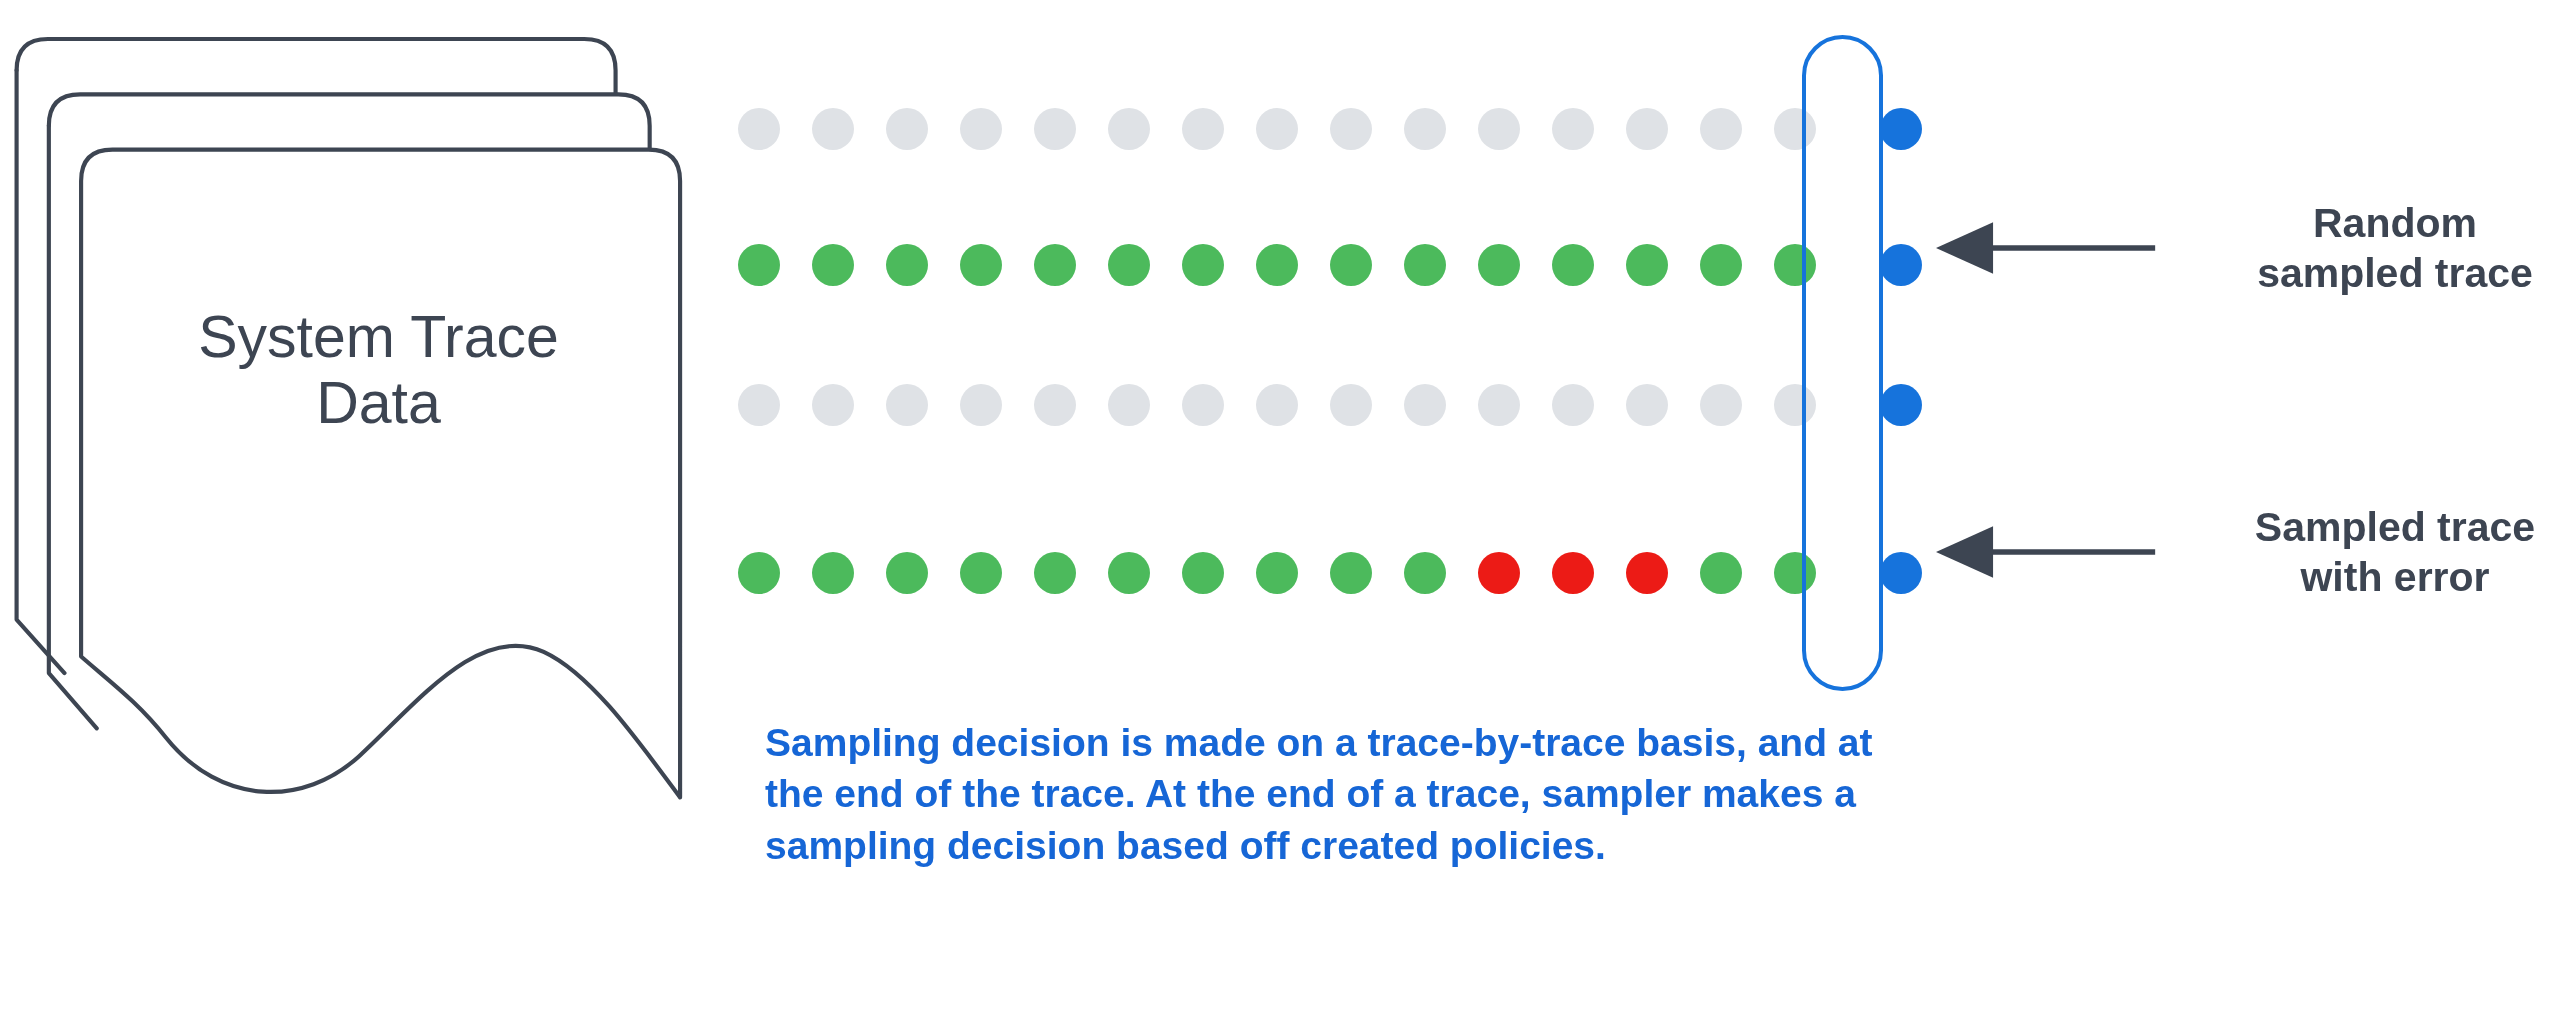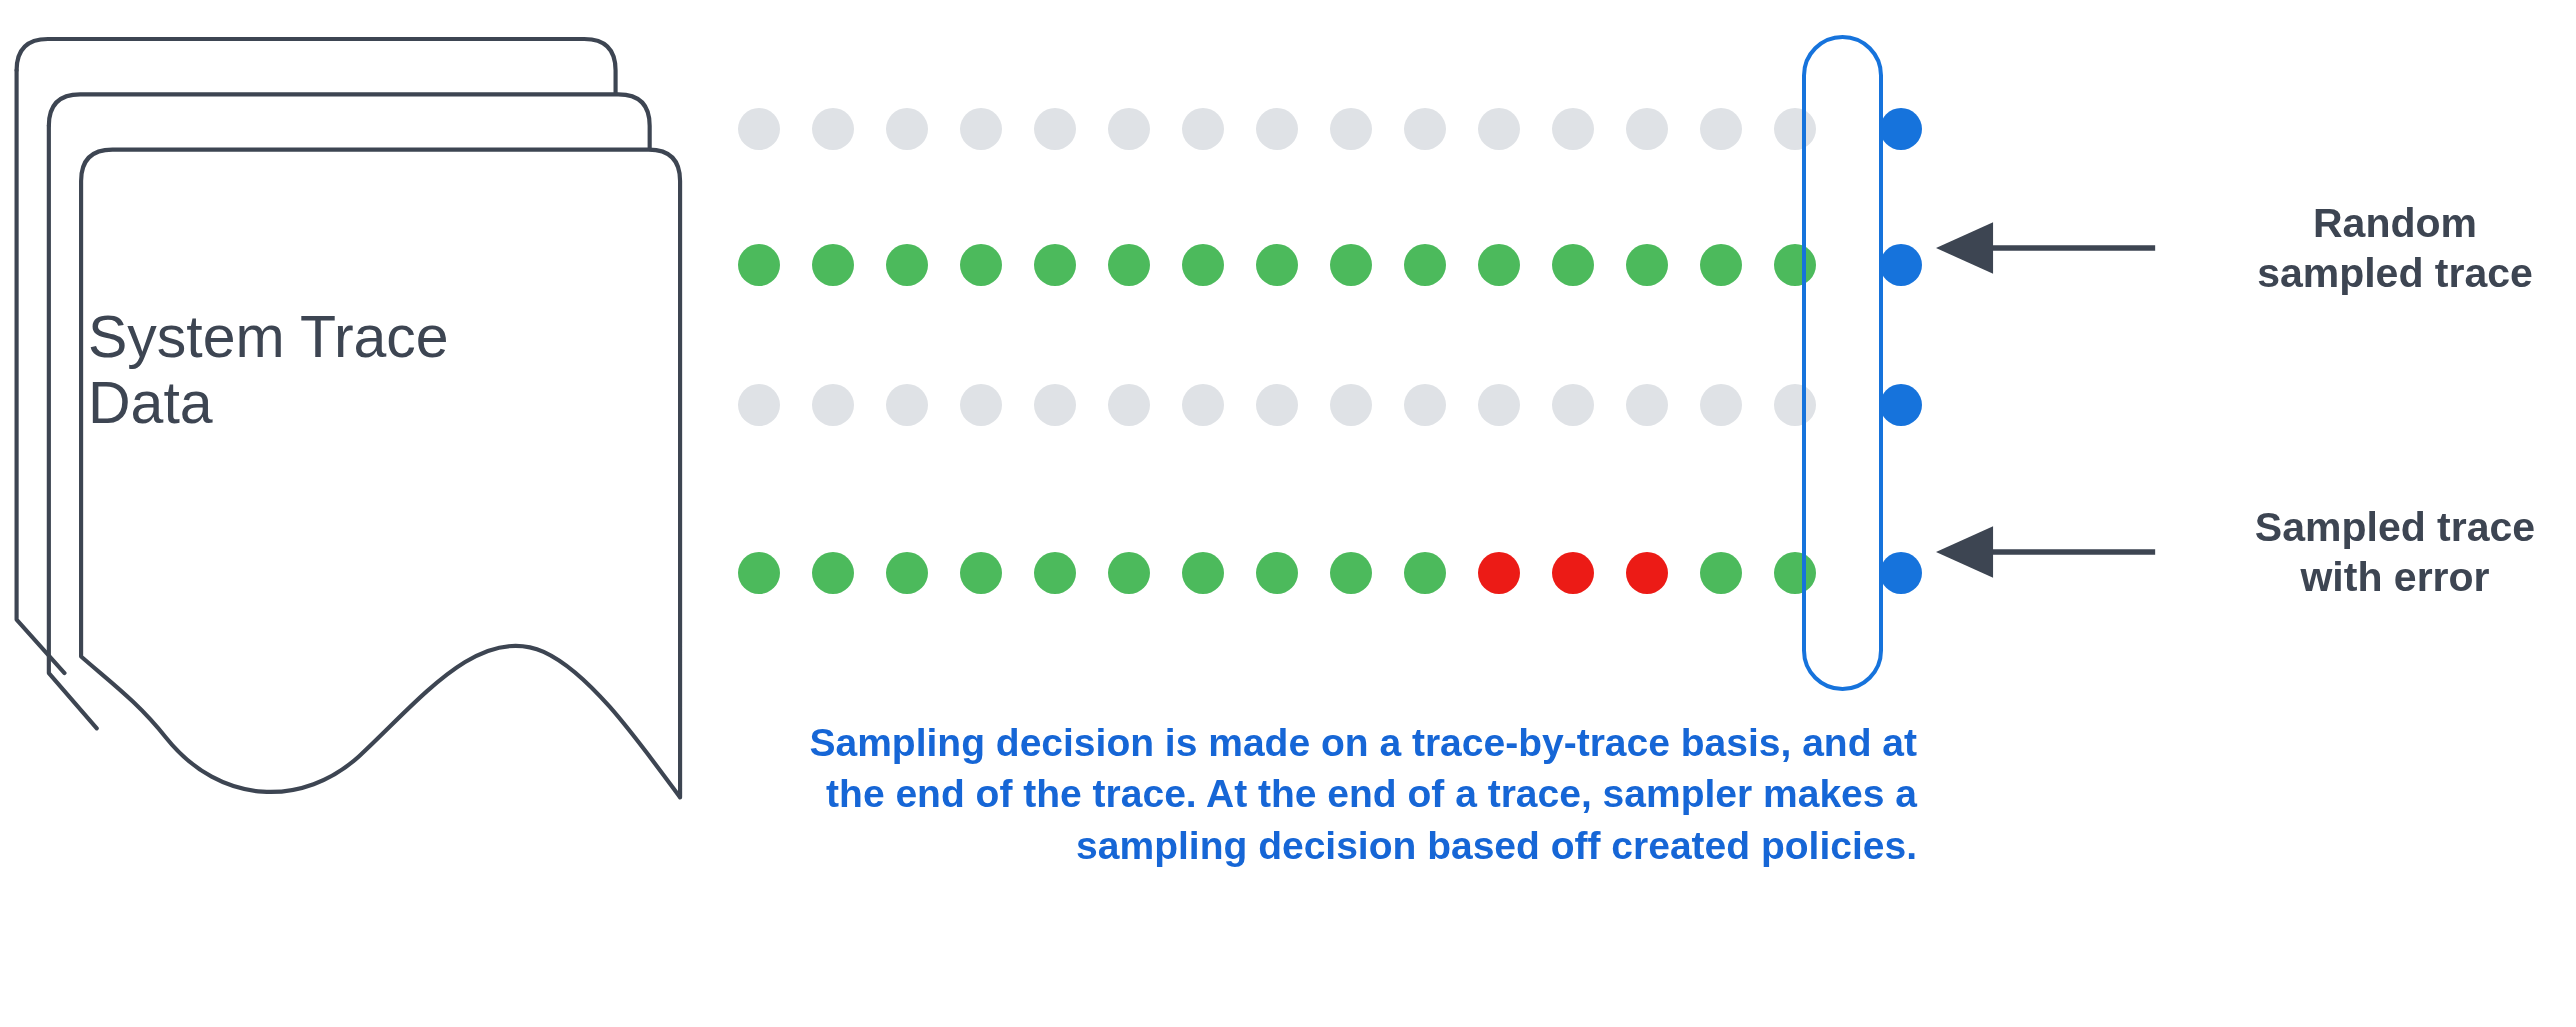--- a/index.html
+++ b/index.html
@@ -26,20 +26,21 @@
     width: 728px;
     height: 830px;
   }
   #doc-stack svg { display: block; }
 
   .doc-label {
     position: absolute;
     left: 88px;
     top: 304px;
     width: 581px;
+    text-align: center;
     font-size: 59px;
     line-height: 1.12;
     color: #3d4552;
     font-family: "Liberation Sans", sans-serif;
     letter-spacing: 0px;
     white-space: pre-line;
   }
 
   
   #dot-area {
@@ -101,21 +102,21 @@
   }
   #callout-random { left: 1936px; top: 198px; }
   #callout-error  { left: 1936px; top: 502px; }
 
   
   #caption {
     position: absolute;
     left: 765px;
     top: 717px;
     width: 1152px;
-    text-align: right;
+    text-align: left;
     font-size: 39px;
     font-weight: bold;
     line-height: 1.32;
     color: #1666d6;
     font-family: "Liberation Sans", sans-serif;
     white-space: pre-line;
   }
 </style>
 </head>
 <body>

